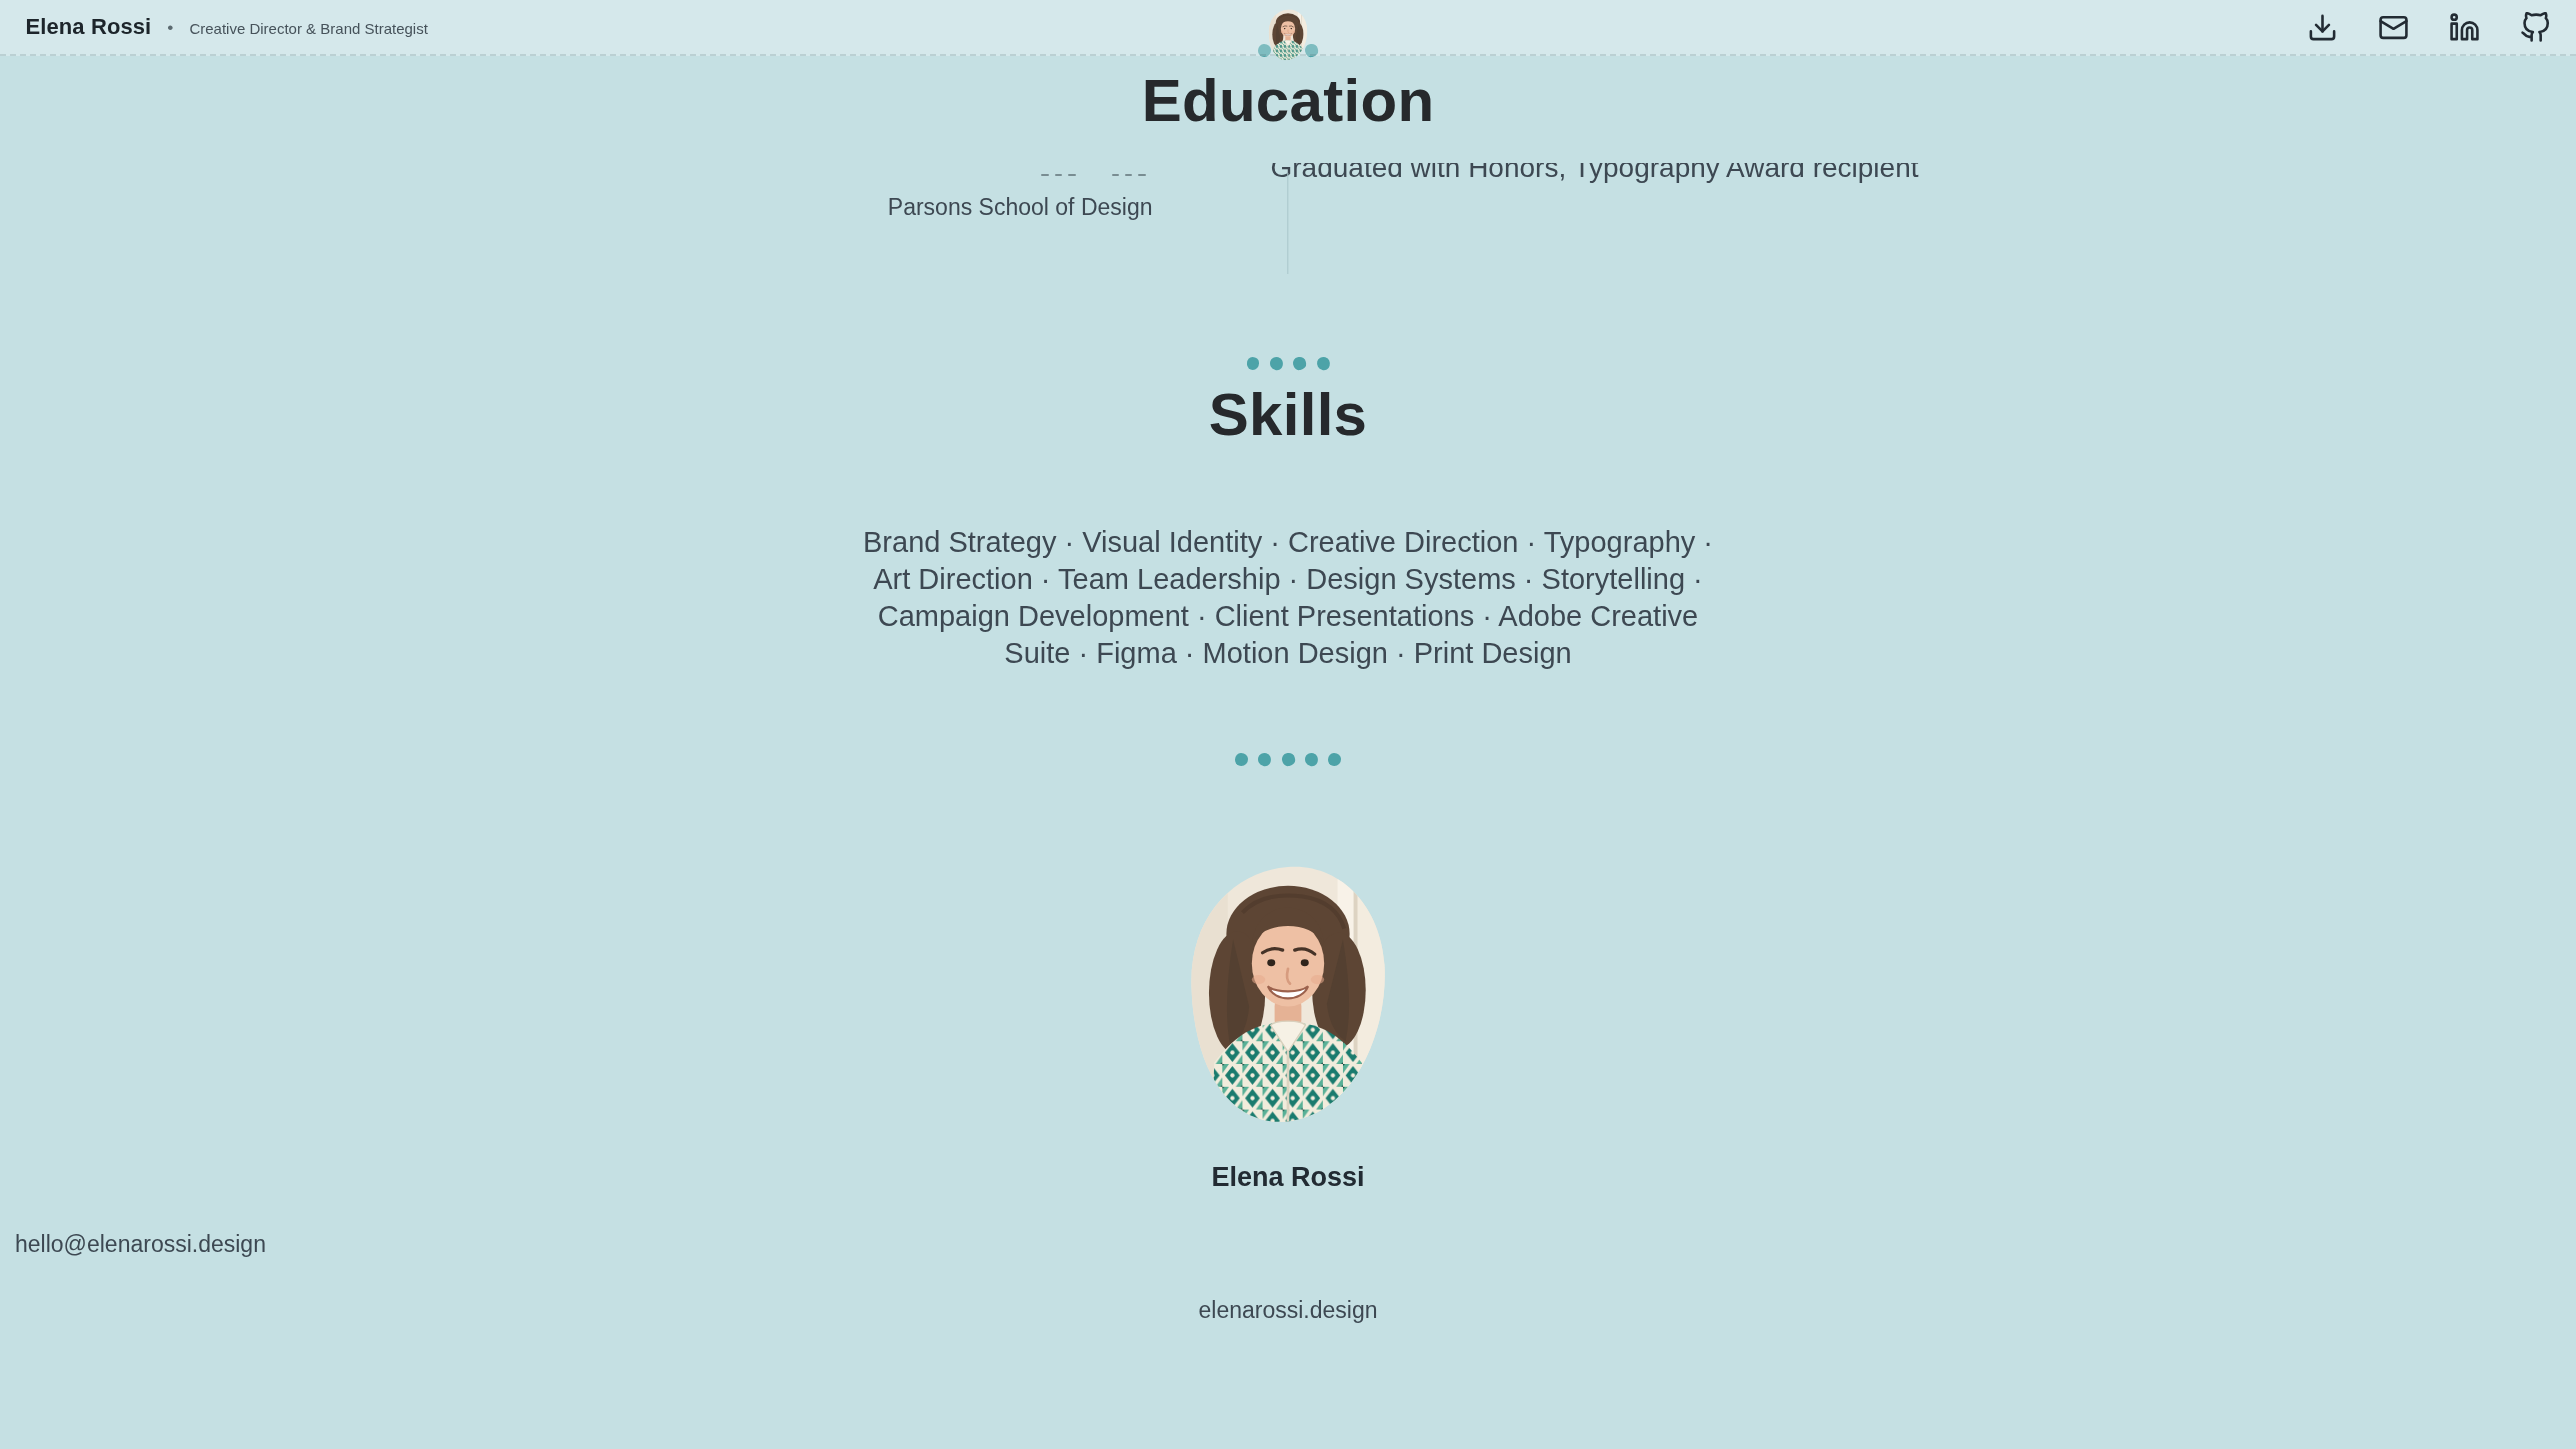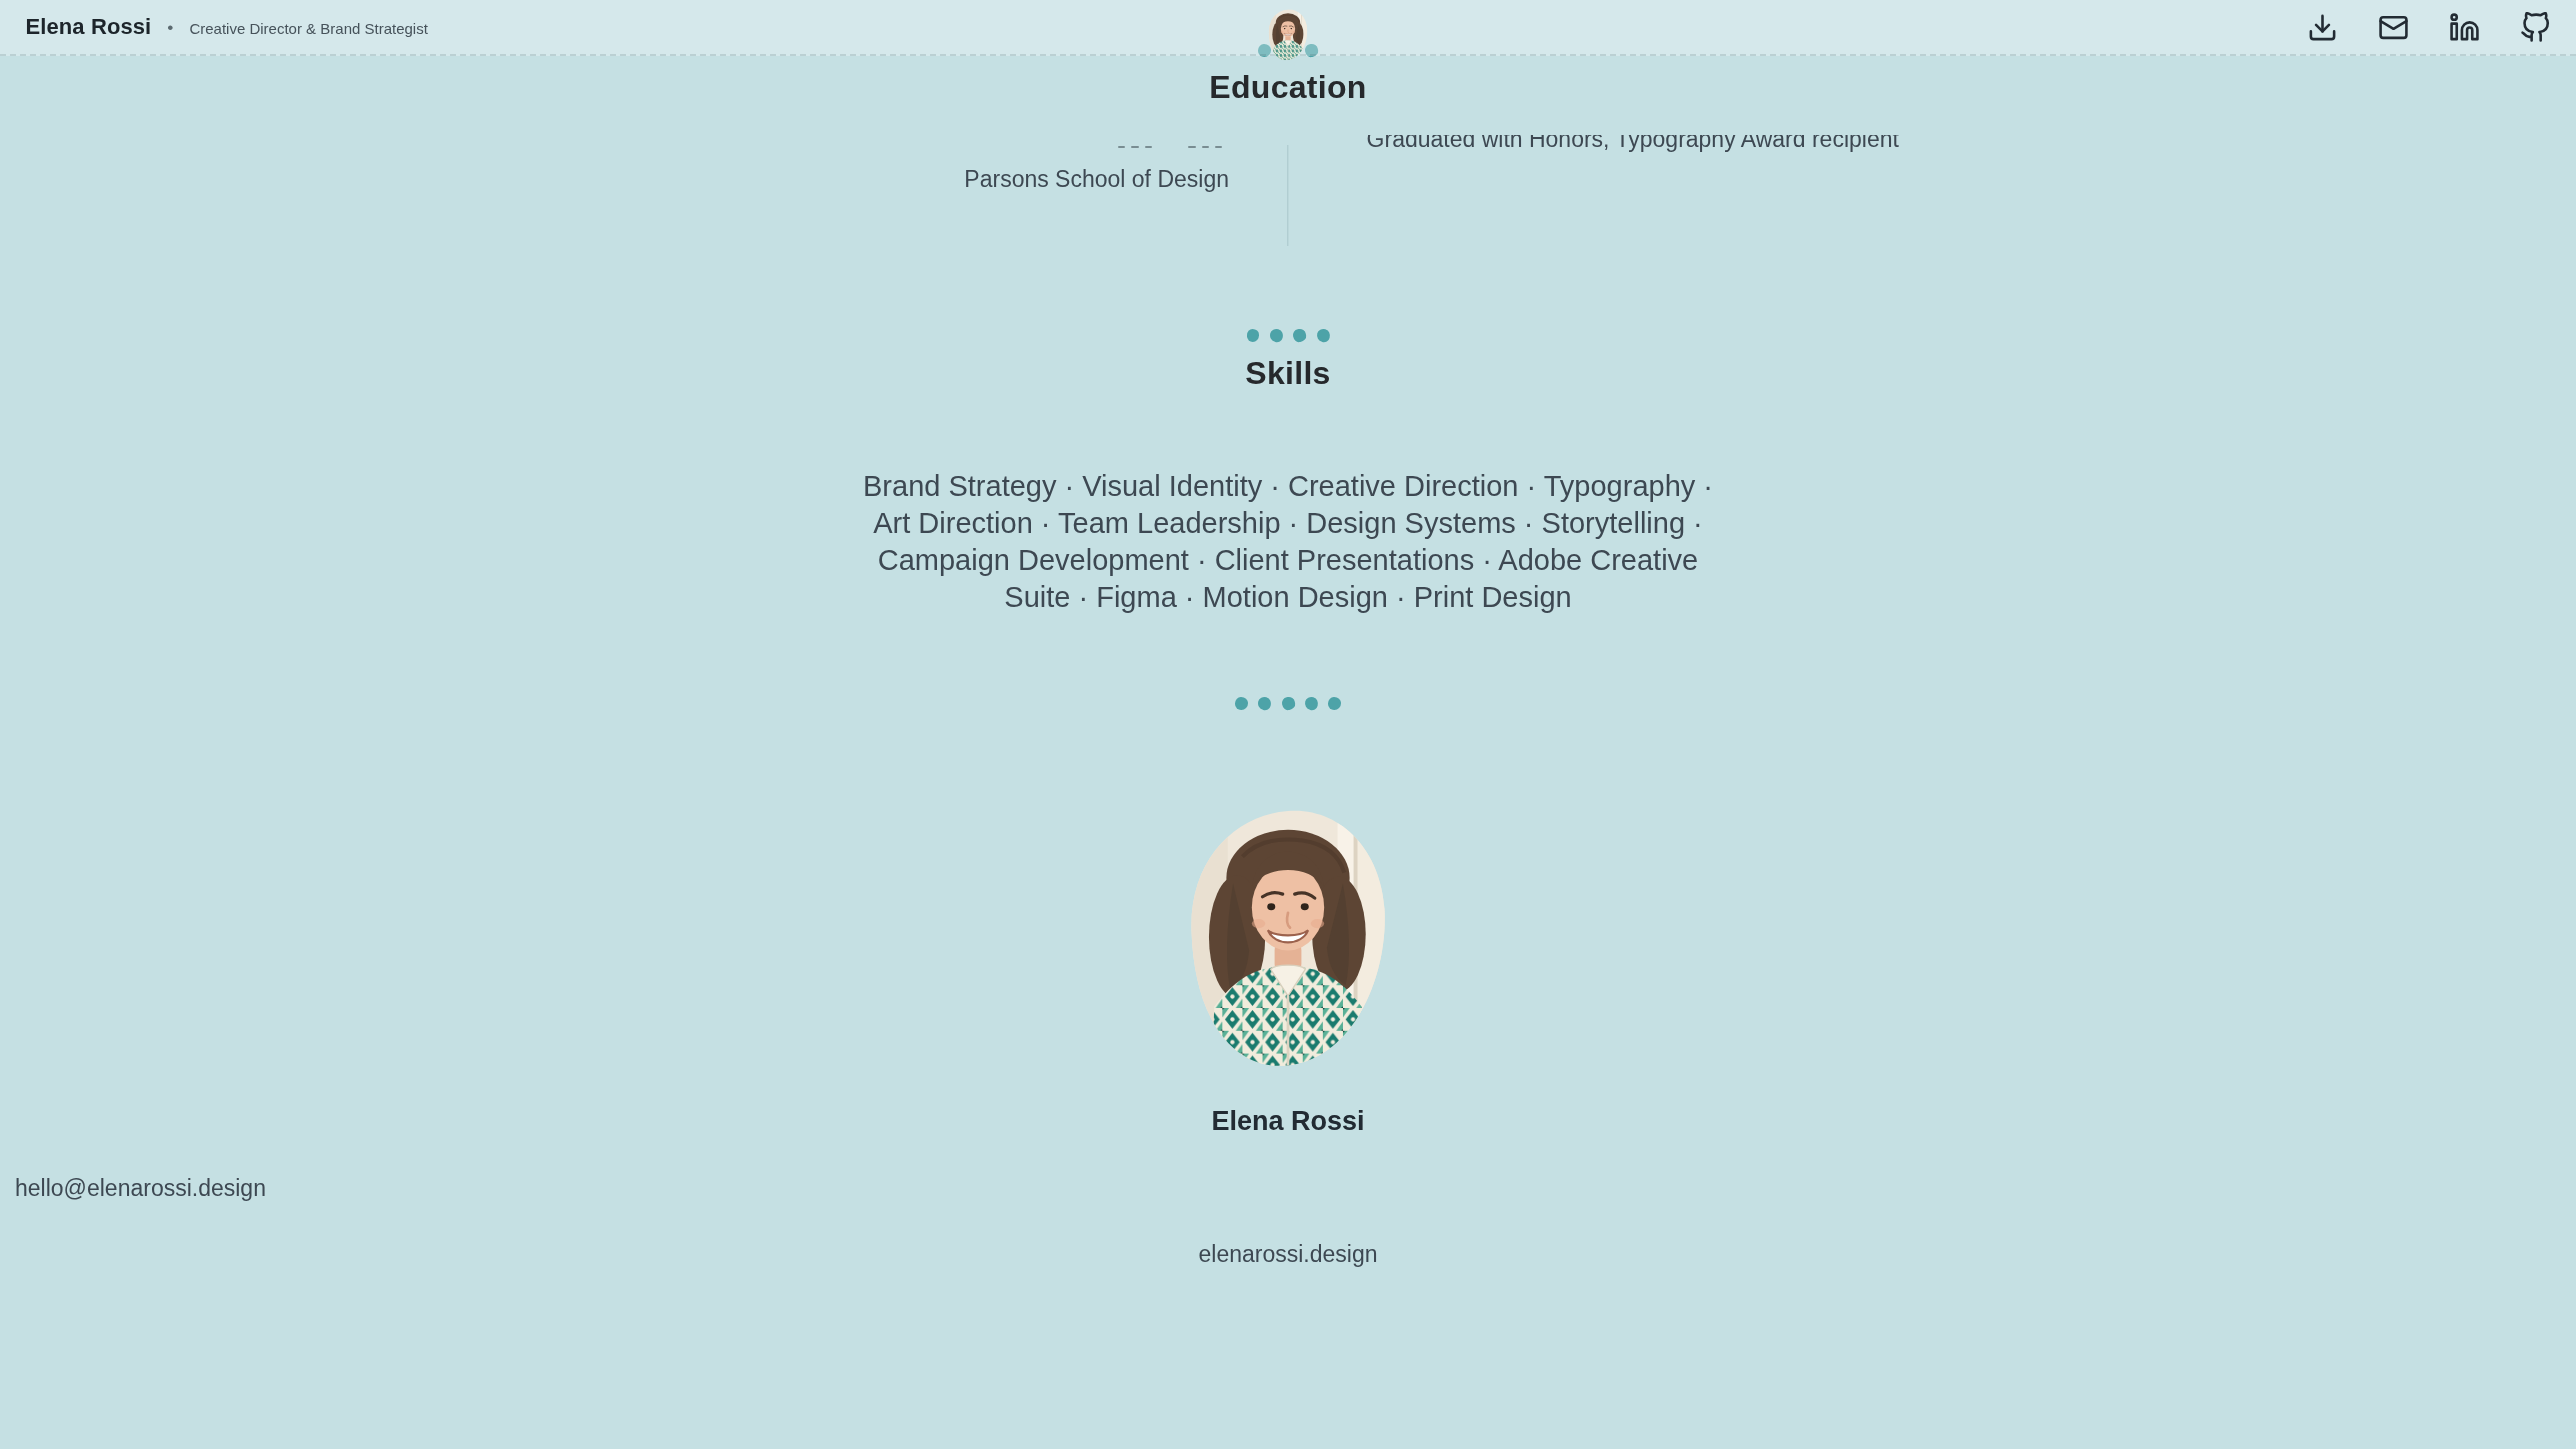--- a/index.html
+++ b/index.html
@@ -42,21 +42,21 @@
   .tb-icon svg{width:31px;height:31px;stroke:#222b33;stroke-width:2;fill:none;
     stroke-linecap:round;stroke-linejoin:round;}
 
   
   .dots{display:flex;justify-content:center;gap:10.7px;}
   .dot{width:12.7px;height:12.7px;background:var(--accent);display:inline-block;
        border-radius:46% 54% 52% 48% / 52% 46% 54% 48%;}
   .dot:nth-child(2n){border-radius:55% 45% 48% 52% / 46% 56% 44% 54%;transform:rotate(14deg);}
   .dot:nth-child(3n){border-radius:48% 52% 56% 44% / 52% 48% 44% 56%;transform:rotate(-10deg);}
   h2.section-heading{
-    text-align:center;font-size:32px;font-weight:700;color:var(--heading);
+    text-align:center;font-size:60px;font-weight:700;color:var(--heading);
     letter-spacing:0.3px;line-height:1;margin-top:14.8px;
   }
 
   
   .edu-dots{margin-top:44px;}
   .edu-wrap{
     width:1261px;margin:32px auto 0;position:relative;
     display:grid;grid-template-columns:1fr 1fr;min-height:117px;
   }
   .edu-divider{position:absolute;left:50%;top:9.4px;width:1.3px;height:101px;
@@ -65,21 +65,21 @@
   .edu-right{text-align:left;padding-left:59px;}
   .ghost-row{
     height:4px;margin-top:8.7px;display:flex;justify-content:flex-end;
     align-items:flex-end;gap:6px;margin-right:6.7px;opacity:.55;
   }
   .ghost-dash{width:7.4px;height:2px;background:#3c4a50;border-radius:1.3px;}
   .ghost-gap{width:24px;height:0.7px;}
   .edu-degree{font-size:26px;font-weight:700;color:var(--ink);margin-top:20px;}
   .edu-school{font-size:23px;color:var(--body);margin-top:17.4px;}
   .clip-top{height:20px;overflow:hidden;}
-  .clip-top span{display:block;font-size:23px;line-height:31px;color:var(--body);
+  .clip-top span{display:block;font-size:28px;line-height:31px;color:var(--body);
     margin-top:-11.4px;white-space:nowrap;text-align:center;}
 
   
   .skills-dots{margin-top:77px;}
   .skills-text{
     width:892px;margin:79px auto 0;text-align:center;
     font-size:29px;line-height:37px;color:var(--body);
   }
 
   

